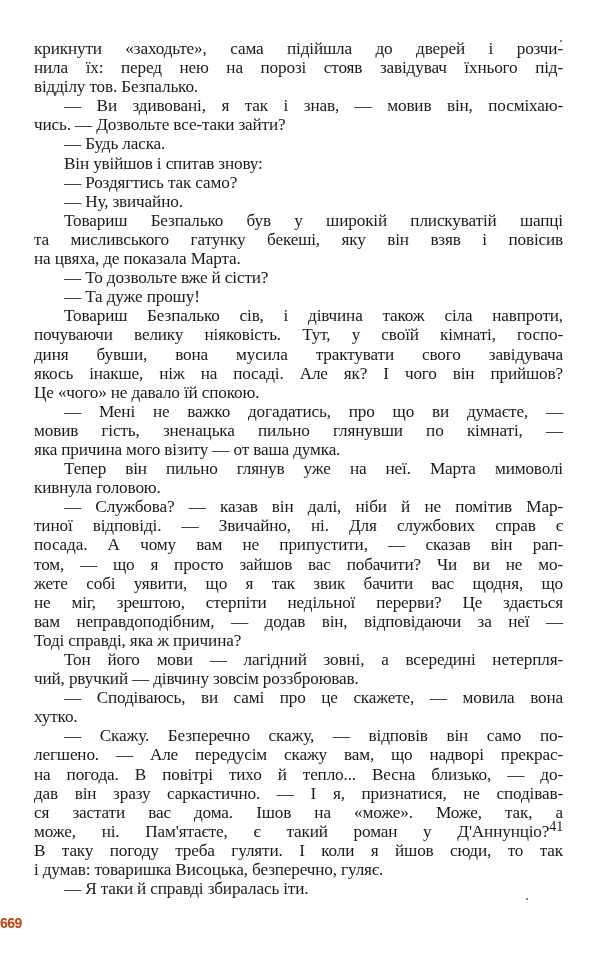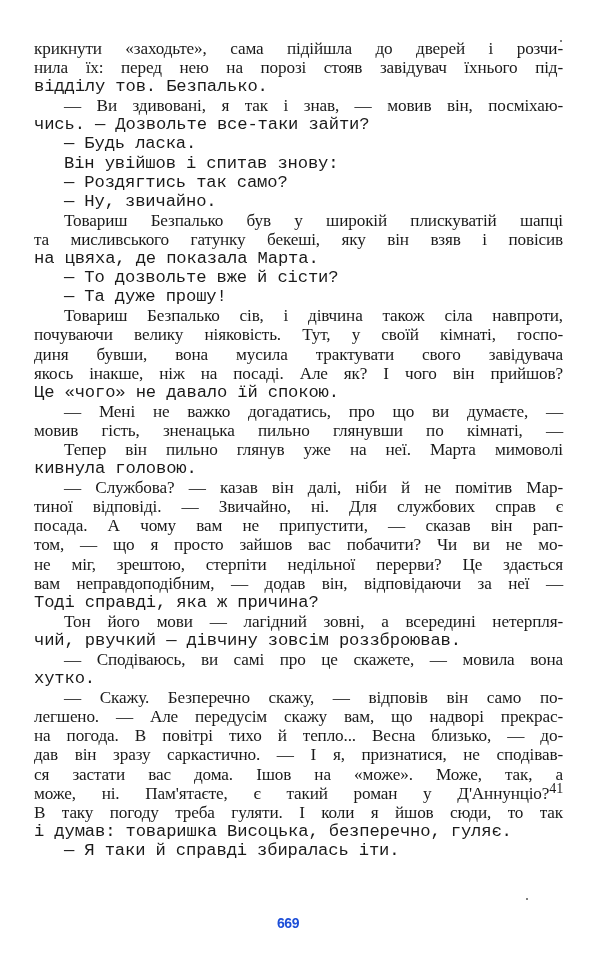--- a/index.html
+++ b/index.html
@@ -27,44 +27,42 @@
   .line {
     display: block;
     white-space: nowrap;
     height: 19.1px;
     text-align: justify;
     text-align-last: justify;
     overflow: visible;
   }
   .line.last {
     text-align-last: left;
-    font-family: Liberation Mono, monospace;
   }
   .line.indent {
     padding-left: 30px;
   }
   .line.justify {
     white-space: normal;
   }
   sup.note {
     font-size: 14px;
     vertical-align: 6px;
     line-height: 0;
   }
   .page-number {
     position: absolute;
     left: 0;
     width: 576px;
     top: 915px;
-    text-align: center;
     font-family: "Liberation Sans", "DejaVu Sans", sans-serif;
     font-weight: bold;
     font-size: 14px;
     letter-spacing: -0.5px;
-    color: #1d4ed8;
+    color: #c2410c;
   }
   .speck {
     position: absolute;
     width: 2px;
     height: 2px;
     background: #555;
     border-radius: 1px;
   }
 </style>
 </head>
@@ -106,30 +104,32 @@
     <div class="paragraph">
       <span class="line justify indent">Товариш Безпалько сів, і дівчина також сіла навпроти,</span>
       <span class="line justify">почуваючи велику ніяковість. Тут, у своїй кімнаті, госпо-</span>
       <span class="line justify">диня бувши, вона мусила трактувати свого завідувача</span>
       <span class="line justify">якось інакше, ніж на посаді. Але як? І чого він прийшов?</span>
       <span class="line justify last">Це «чого» не давало їй спокою.</span>
     </div>
     <div class="paragraph">
       <span class="line justify indent">— Мені не важко догадатись, про що ви думаєте, —</span>
       <span class="line justify">мовив гість, зненацька пильно глянувши по кімнаті, —</span>
+      <span class="line justify last">яка причина мого візиту — от ваша думка.</span>
     </div>
     <div class="paragraph">
       <span class="line justify indent">Тепер він пильно глянув уже на неї. Марта мимоволі</span>
       <span class="line justify last">кивнула головою.</span>
     </div>
     <div class="paragraph">
       <span class="line justify indent">— Службова? — казав він далі, ніби й не помітив Мар-</span>
       <span class="line justify">тиної відповіді. — Звичайно, ні. Для службових справ є</span>
       <span class="line justify">посада. А чому вам не припустити, — сказав він рап-</span>
       <span class="line justify">том, — що я просто зайшов вас побачити? Чи ви не мо-</span>
+      <span class="line justify">жете собі уявити, що я так звик бачити вас щодня, що</span>
       <span class="line justify">не міг, зрештою, стерпіти недільної перерви? Це здається</span>
       <span class="line justify">вам неправдоподібним, — додав він, відповідаючи за неї —</span>
       <span class="line justify last">Тоді справді, яка ж причина?</span>
     </div>
     <div class="paragraph">
       <span class="line justify indent">Тон його мови — лагідний зовні, а всередині нетерпля-</span>
       <span class="line justify last">чий, рвучкий — дівчину зовсім роззброював.</span>
     </div>
     <div class="paragraph">
       <span class="line justify indent">— Сподіваюсь, ви самі про це скажете, — мовила вона</span>

